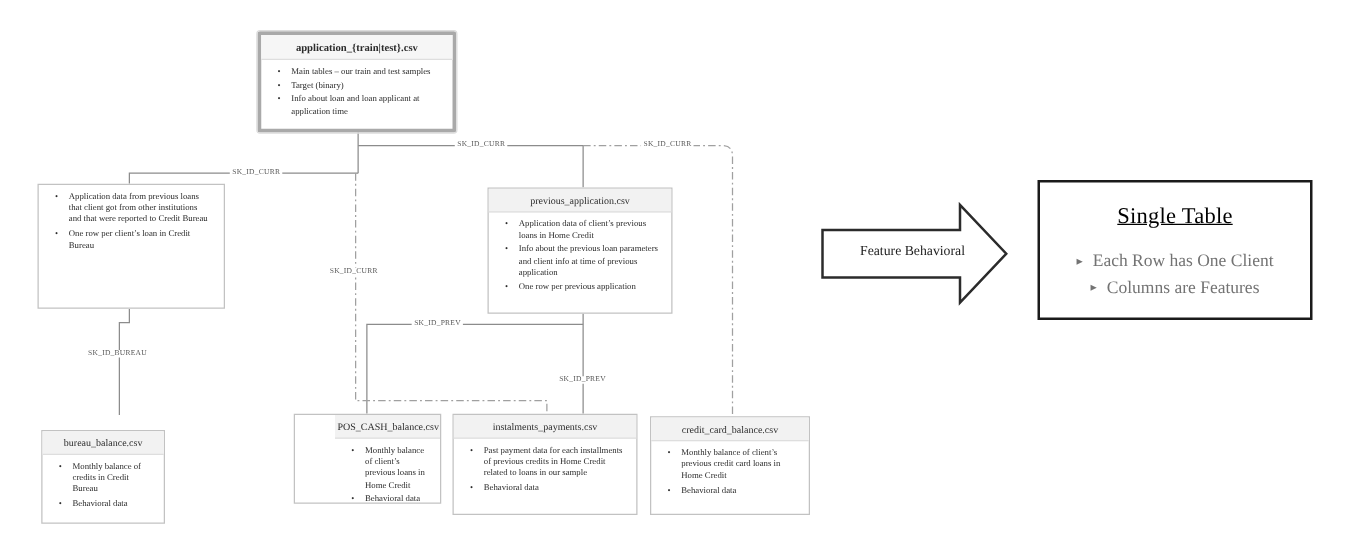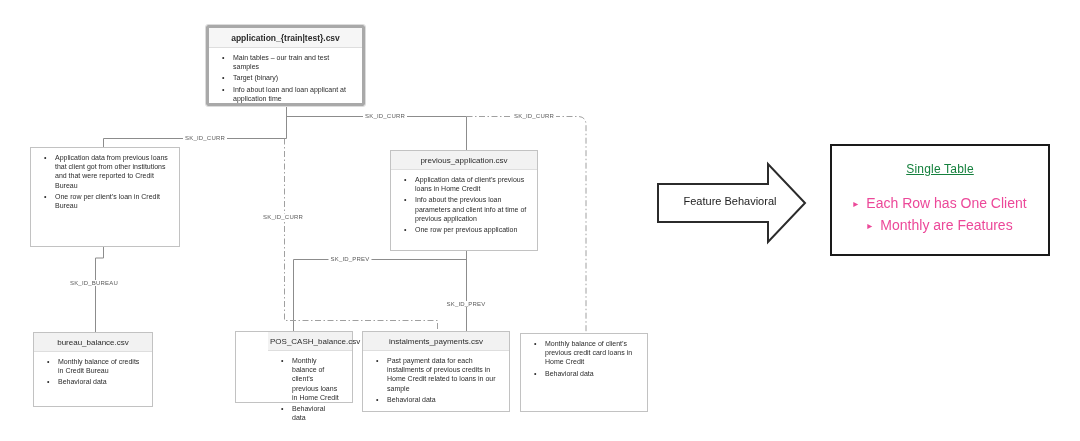--- a/index.html
+++ b/index.html
@@ -1,17 +1,17 @@
 <!DOCTYPE html>
 <html><head>
 <meta charset="utf-8">
 <style>
   html,body{margin:0;padding:0;background:#fff;}
   .stage{position:relative;width:1080px;height:441px;background:#ffffff;
-         font-family:Liberation Sans, sans-serif;overflow:hidden;}
+         font-family:Liberation Serif, serif;overflow:hidden;}
   svg.lines{position:absolute;left:0;top:0;width:1080px;height:441px;}
 
   
   .tbl{position:absolute;background:#fff;border:1px solid #c2c2c2;box-sizing:border-box;}
   .tbl .hdr{background:#f2f2f2;border-bottom:1px solid #dedede;text-align:center;
             font-size:8px;color:#2b2b2b;padding:5px 2px 4px;}
   .tbl ul{list-style:none;margin:5px 0 0;padding:0 10px 0 24px;}
   .tbl li{position:relative;font-size:7px;line-height:1.32;color:#2b2b2b;margin-bottom:2px;}
   .tbl li::before{content:"•";position:absolute;left:-11px;top:0;}
   .tbl.narrow ul{padding:0 12px 0 24px;}
@@ -24,24 +24,24 @@
        color:#5a5a5a;background:#fff;padding:0 2px;white-space:nowrap;z-index:5;}
 
   
   .arrow-wrap{position:absolute;left:648px;top:158px;width:165px;height:90px;}
   .arrow-label{position:absolute;left:664px;top:195px;width:132px;text-align:center;
                font-size:11px;color:#222;}
 
   
   .result{position:absolute;left:830px;top:144px;width:220px;height:112px;
           border:2px solid #1a1a1a;background:#fff;box-sizing:border-box;text-align:center;}
-  .result .rtitle{font-size:12px;color:#15803d;text-decoration:underline;margin-top:16px;
+  .result .rtitle{font-size:18px;color:#000000;text-decoration:underline;margin-top:16px;
                   letter-spacing:.2px;}
   .result .rlines{margin-top:17px;}
-  .result .rline{font-size:14px;color:#ec4899;line-height:20px;}
+  .result .rline{font-size:14px;color:#737373;line-height:20px;}
   .result .marker{font-size:10px;margin-right:8px;position:relative;top:-1px;}
 </style>
 </head>
 <body>
 
 <div class="stage">
 
   <svg class="lines" viewBox="0 0 1080 441" fill="none">
 
     <path d="M286.5,106 V138.5" stroke="#8c8c8c" stroke-width="1"></path>
@@ -73,21 +73,21 @@
 
   <div class="tbl" style="left:390px;top:150px;width:148px;height:101px;">
     <div class="hdr">previous_application.csv</div>
     <ul>
       <li>Application data of client’s previous loans in Home Credit</li>
       <li>Info about the previous loan parameters and client info at time of previous application</li>
       <li>One row per previous application</li>
     </ul>
   </div>
 
-  <div class="tbl narrow" style="left:33px;top:332px;width:120px;height:75px;">
+  <div class="tbl narrow" style="left:33px;top:344px;width:99px;height:75px;">
     <div class="hdr">bureau_balance.csv</div>
     <ul>
       <li>Monthly balance of credits in Credit Bureau</li>
       <li>Behavioral data</li>
     </ul>
   </div>
 
   <div class="tbl narrow" style="left:235px;top:331px;width:118px;height:72px;padding-left:32px;">
     <div class="hdr">POS_CASH_balance.csv</div>
     <ul>
@@ -98,20 +98,21 @@
 
   <div class="tbl" style="left:362px;top:331px;width:148px;height:81px;">
     <div class="hdr">instalments_payments.csv</div>
     <ul>
       <li>Past payment data for each installments of previous credits in Home Credit related to loans in our sample</li>
       <li>Behavioral data</li>
     </ul>
   </div>
 
   <div class="tbl narrow" style="left:520px;top:333px;width:128px;height:79px;">
+    <div class="hdr">credit_card_balance.csv</div>
     <ul>
       <li>Monthly balance of client’s previous credit card loans in Home Credit</li>
       <li>Behavioral data</li>
     </ul>
   </div>
 
   <span class="lbl" style="left:205px;top:138px;">SK_ID_CURR</span>
   <span class="lbl" style="left:385px;top:116px;">SK_ID_CURR</span>
   <span class="lbl" style="left:534px;top:116px;">SK_ID_CURR</span>
   <span class="lbl" style="left:283px;top:217px;">SK_ID_CURR</span>
@@ -124,18 +125,18 @@
   </svg>
   <div class="arrow-label">Feature Behavioral</div>
 
   <div class="result">
     <div class="rtitle">Single Table</div>
     <div class="rlines">
       <div class="rline">
         <span class="marker">▸</span><span>Each Row has One Client</span>
       </div>
       <div class="rline">
-        <span class="marker">▸</span><span>Monthly are Features</span>
+        <span class="marker">▸</span><span>Columns are Features</span>
       </div>
     </div>
   </div>
 
 </div>
 
 </body></html>

